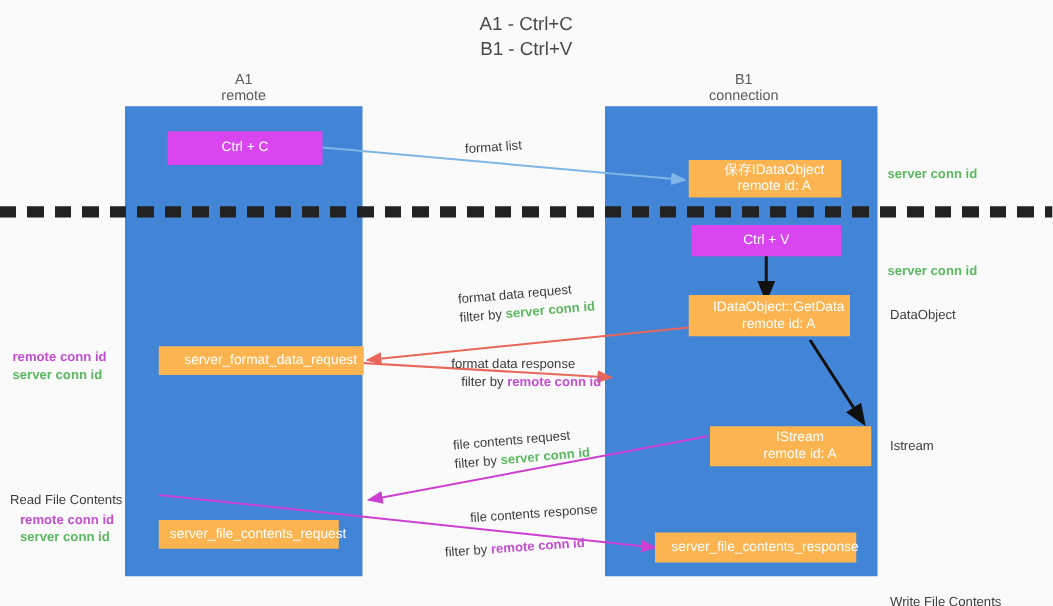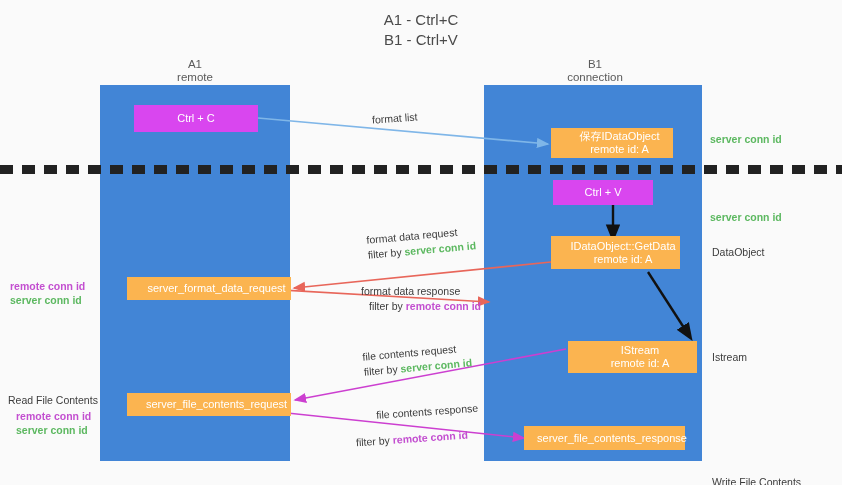--- a/index.html
+++ b/index.html
@@ -112,30 +112,30 @@
   </svg>
 
   <div class="box green" style="left:134px;top:105px;width:124px;height:27px;">
     <span>Ctrl + C</span>
   </div>
 
   <div class="box orange" style="left:127px;top:277px;width:164px;height:23px;">
     <span>server_format_data_request</span>
   </div>
 
-  <div class="box orange" style="left:127px;top:393px;width:164px;height:23px;">
+  <div class="box orange" style="left:127px;top:416px;width:144px;height:23px;">
     <span>server_file_contents_request</span>
   </div>
 
   <div class="box orange" style="left:551px;top:128px;width:122px;height:30px;flex-direction:column;">
     <span>保存IDataObject</span>
     <span>remote id: A</span>
   </div>
 
-  <div class="box green" style="left:553px;top:180px;width:100px;height:25px;">
+  <div class="box green" style="left:553px;top:180px;width:120px;height:25px;">
     <span>Ctrl + V</span>
   </div>
 
   <div class="box orange" style="left:551px;top:236px;width:129px;height:33px;flex-direction:column;">
     <span>IDataObject::GetData</span>
     <span>remote id: A</span>
   </div>
 
 
   <div class="box orange" style="left:568px;top:341px;width:129px;height:32px;flex-direction:column;">

